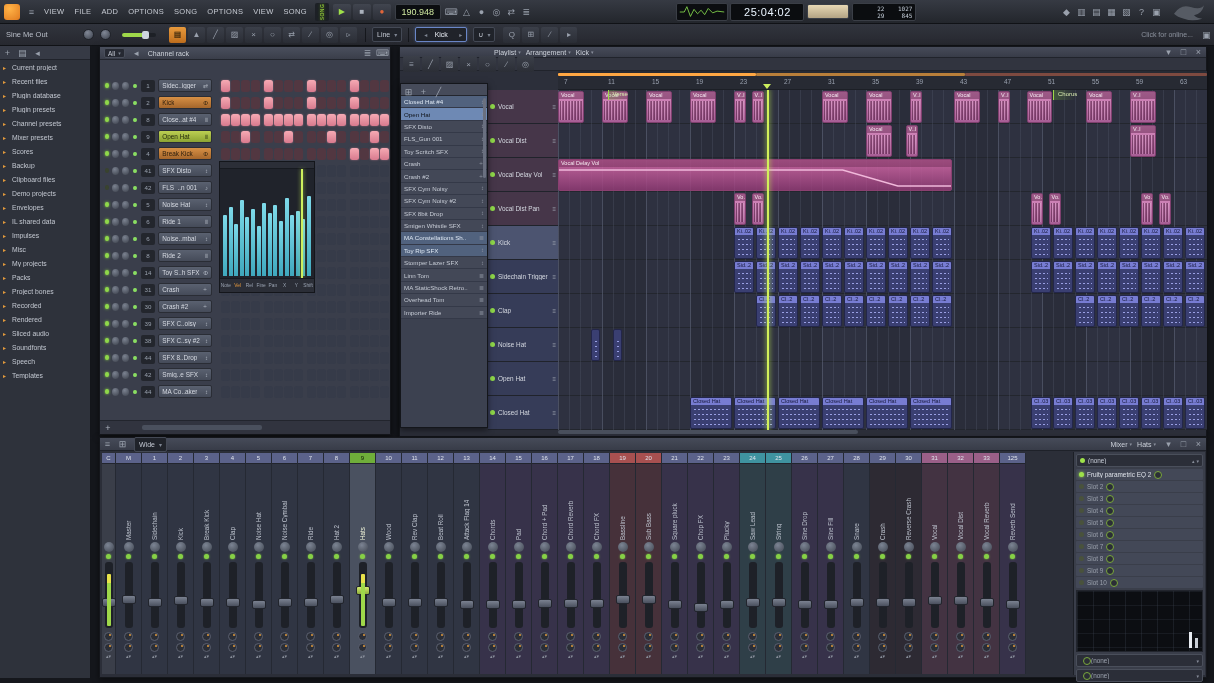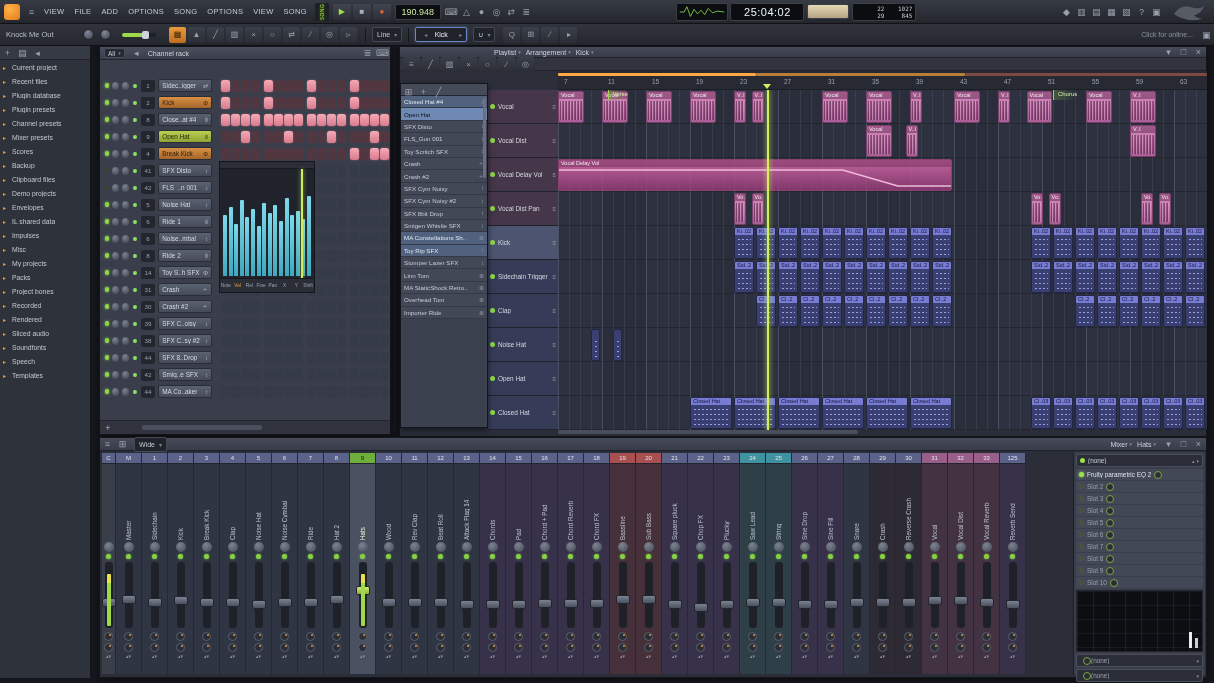--- a/index.html
+++ b/index.html
@@ -246,21 +246,21 @@
         <div class="ico">▧</div>
         <div class="ico">?</div>
         <div class="ico">▣</div>
       </div>
     <svg id="bird" width="38" height="20" viewBox="0 0 40 24">
         <path d="M2 14 Q10 2 22 6 Q34 10 38 4 Q36 14 26 16 Q30 20 36 20 Q24 24 14 20 Q6 18 2 14Z" fill="#565b64"></path>
       </svg>
   </div>
 
   <div id="tb2">
-    <div id="proj-title">Knock Me Out</div>
+    <div id="proj-title">Sine Me Out</div>
     <div class="knob"></div>
     <div class="knob"></div>
     <div id="vol-slider">
         <i></i>
         <b></b>
       </div>
     <div id="tool-icons">
         <div class="tico hl">▦</div>
         <div class="tico">▲</div>
         <div class="tico">╱</div>

